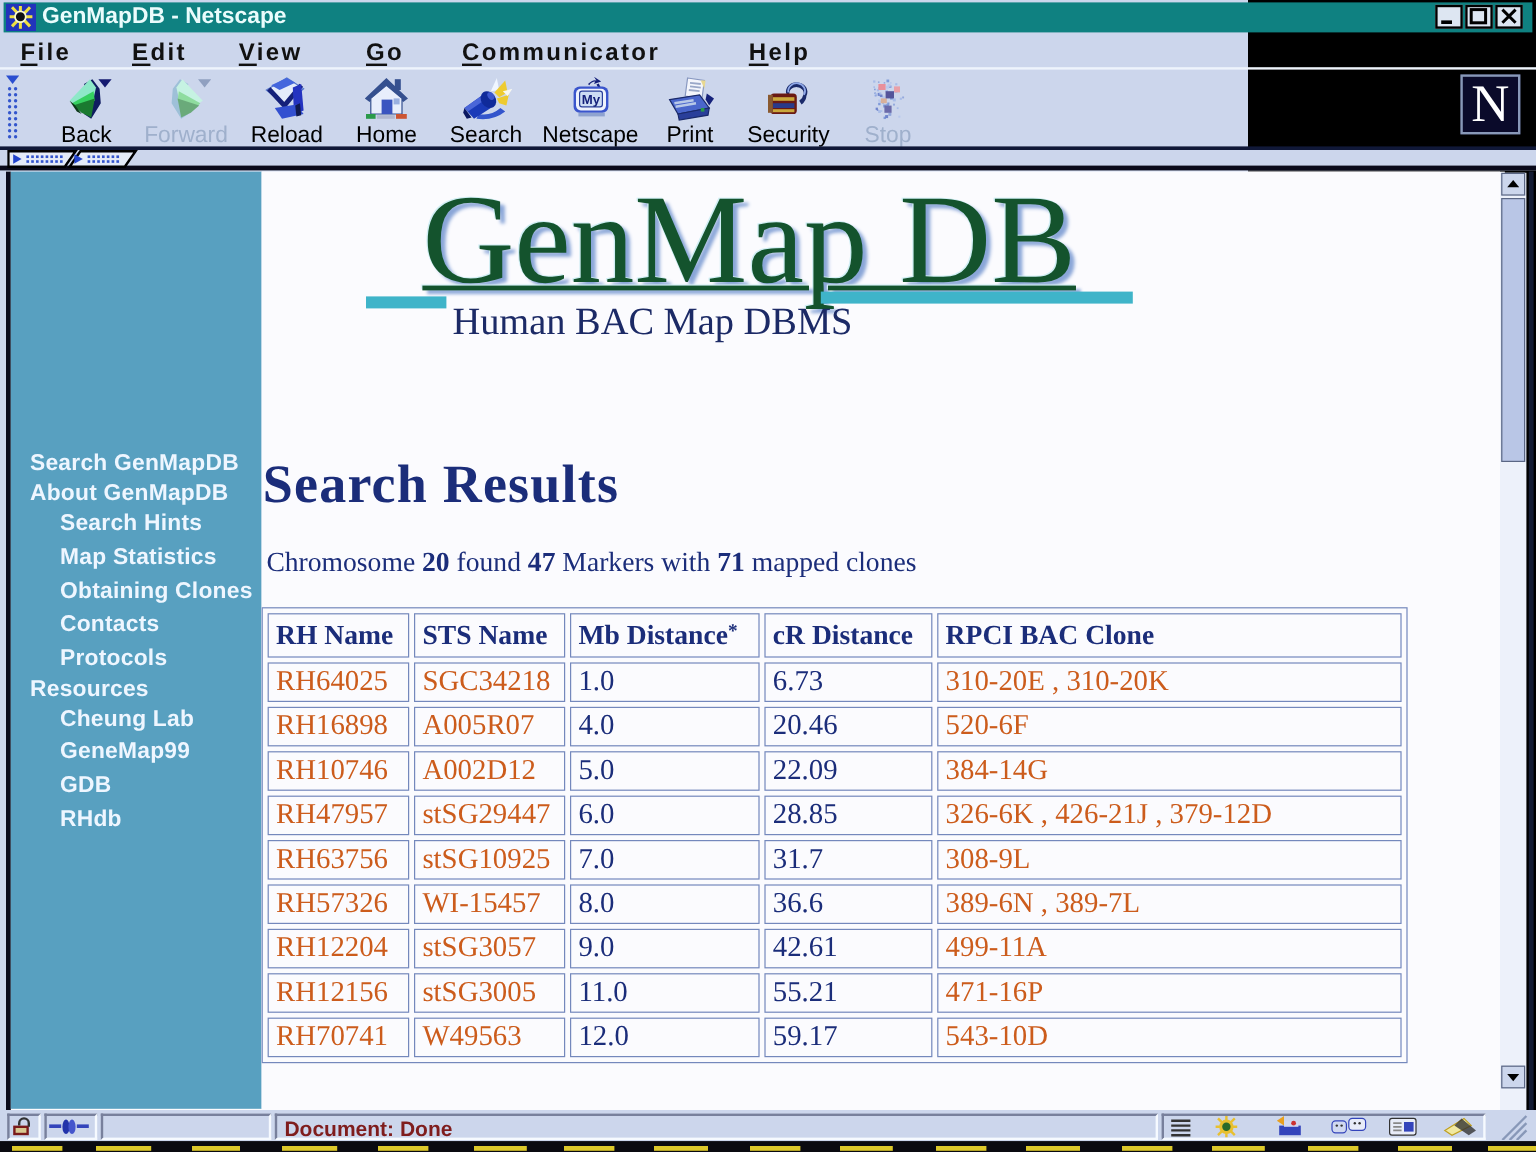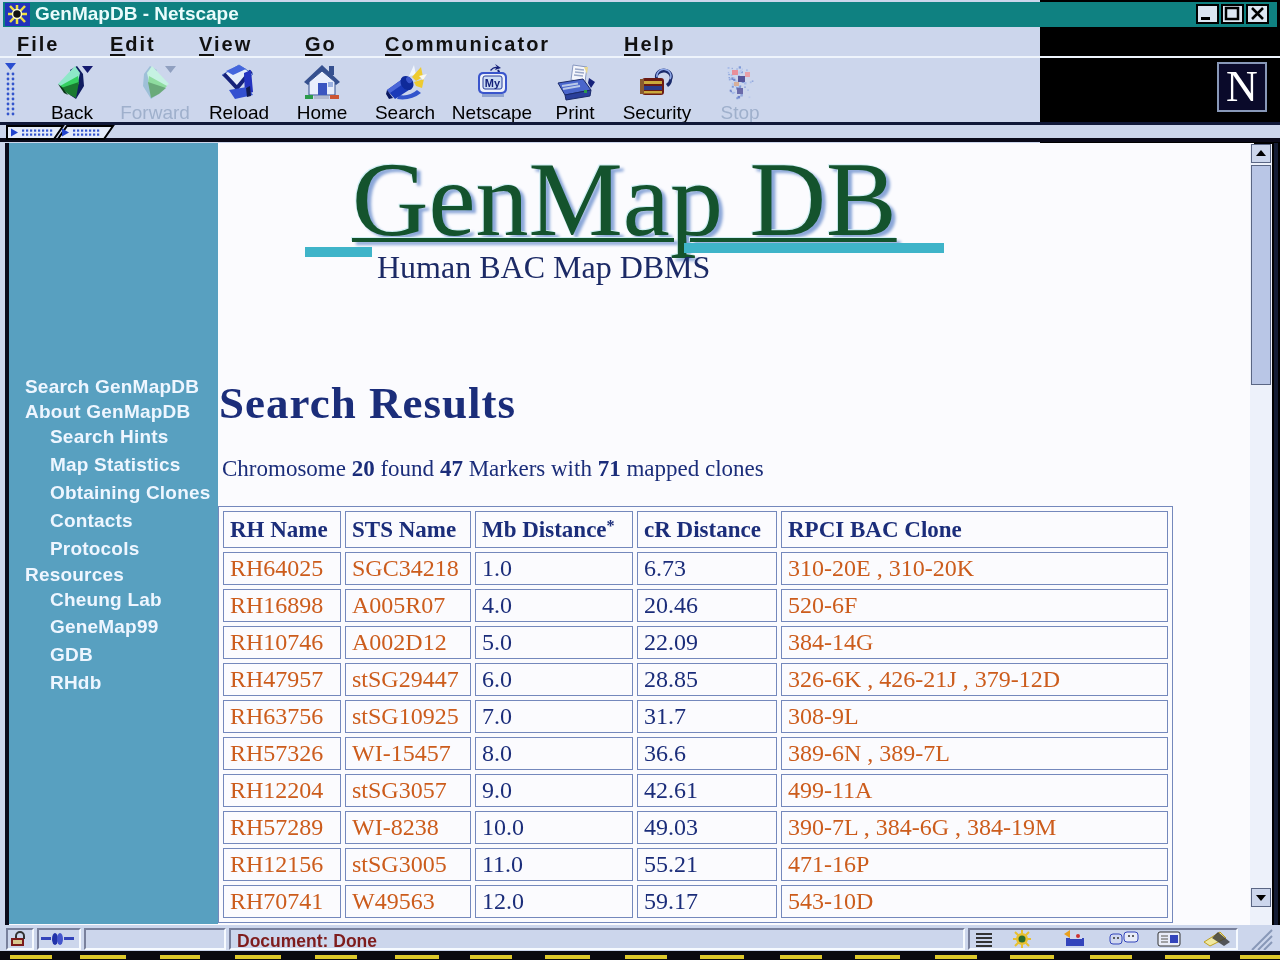--- a/index.html
+++ b/index.html
@@ -414,27 +414,20 @@
               <td>8.0</td>
               <td>36.6</td>
               <td class="o">389-6N , 389-7L</td>
             </tr>
         <tr>
               <td class="o">RH12204</td>
               <td class="o">stSG3057</td>
               <td>9.0</td>
               <td>42.61</td>
               <td class="o">499-11A</td>
-            </tr>
-        <tr>
-              <td class="o">RH57289</td>
-              <td class="o">WI-8238</td>
-              <td>10.0</td>
-              <td>49.03</td>
-              <td class="o">390-7L , 384-6G , 384-19M</td>
             </tr>
         <tr>
               <td class="o">RH12156</td>
               <td class="o">stSG3005</td>
               <td>11.0</td>
               <td>55.21</td>
               <td class="o">471-16P</td>
             </tr>
         <tr>
               <td class="o">RH70741</td>

